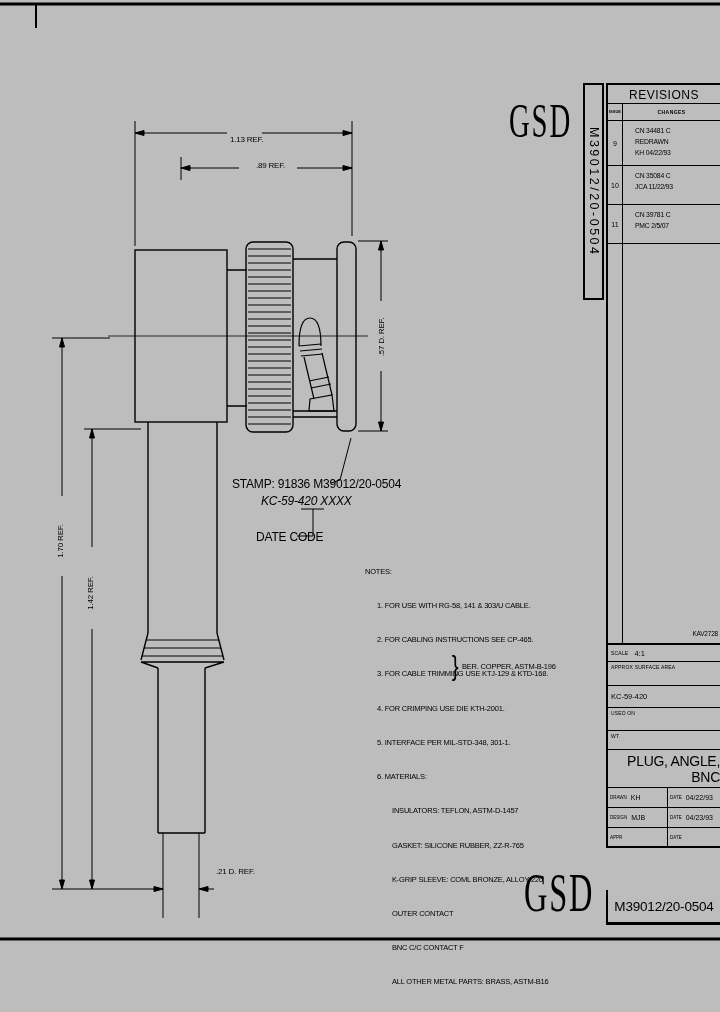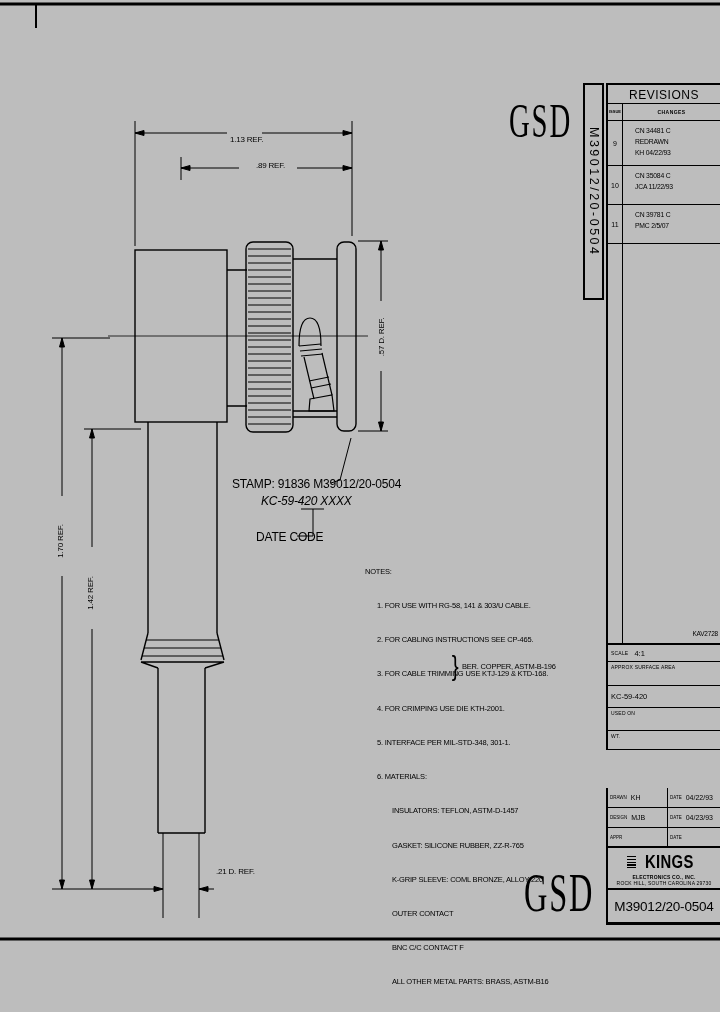--- a/index.html
+++ b/index.html
@@ -218,20 +218,23 @@
   </div>
   <div class="box inforow" style="top:686px;height:22px;padding-left:3px;">
     <span class="val8">KC-59-420</span>
   </div>
   <div class="box inforow" style="top:708px;height:23px;padding-left:3px;align-items:flex-start;padding-top:2px;">
     <span class="lab">USED ON</span>
   </div>
   <div class="box inforow" style="top:731px;height:19px;padding-left:3px;align-items:flex-start;padding-top:2px;">
     <span class="lab">WT.</span>
   </div>
+  <div class="box inforow" style="top:750px;height:38px;justify-content:center;font-size:14px;letter-spacing:-.3px;">
+    <span>PLUG, ANGLE, BNC</span>
+  </div>
 
   <div class="box signrow" style="top:788px;height:20px;">
     <div class="signcell-l">
       <span class="lab2">DRAWN</span>
       <span class="val7">KH</span>
     </div>
     <div class="signcell-r">
       <span class="lab2">DATE</span>
       <span class="val7">04/22/93</span>
     </div>
@@ -249,26 +252,18 @@
   <div class="box signrow" style="top:828px;height:20px;border-bottom-width:2px;">
     <div class="signcell-l">
       <span class="lab2">APPR</span>
     </div>
     <div class="signcell-r">
       <span class="lab2">DATE</span>
       <span class="val7"></span>
     </div>
   </div>
 
-  <div class="box kings">
-    <div class="kings-row">
-      <span class="kings-icon"></span>
-      <span class="kings-name">KINGS</span>
-    </div>
-    <div class="kings-l1">ELECTRONICS CO., INC.</div>
-    <div class="kings-l2">ROCK HILL,  SOUTH CAROLINA  29730</div>
-  </div>
 
   <div class="box pnblock">
     <span>M39012/20-0504</span>
   </div>
 
 </div>
 
 </body></html>

